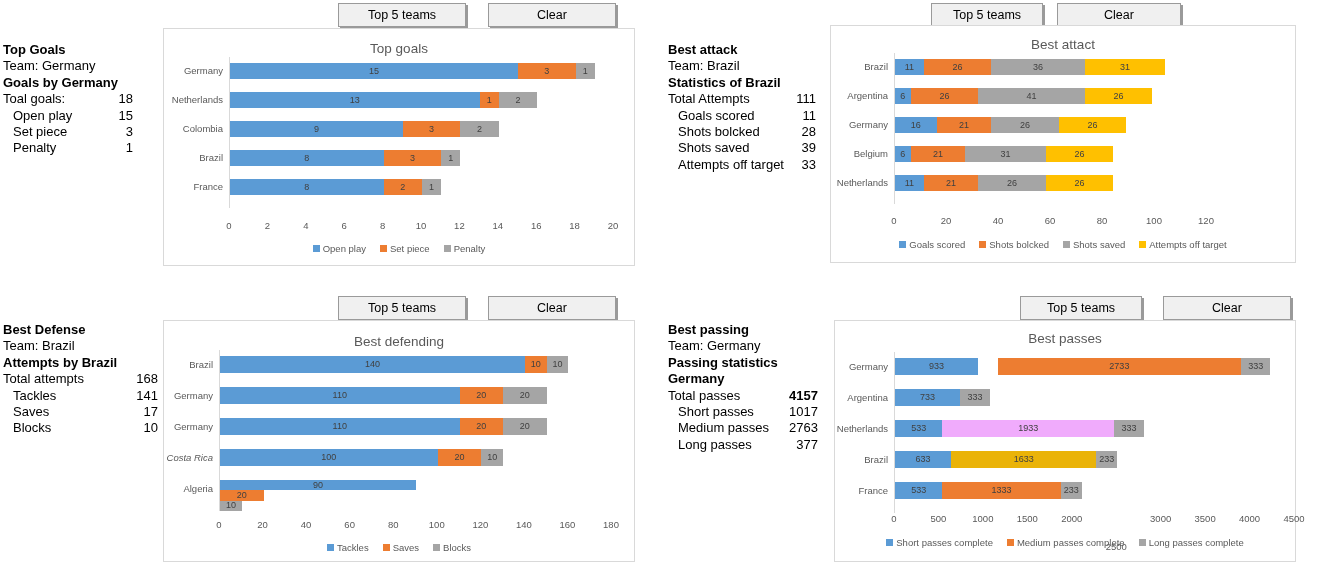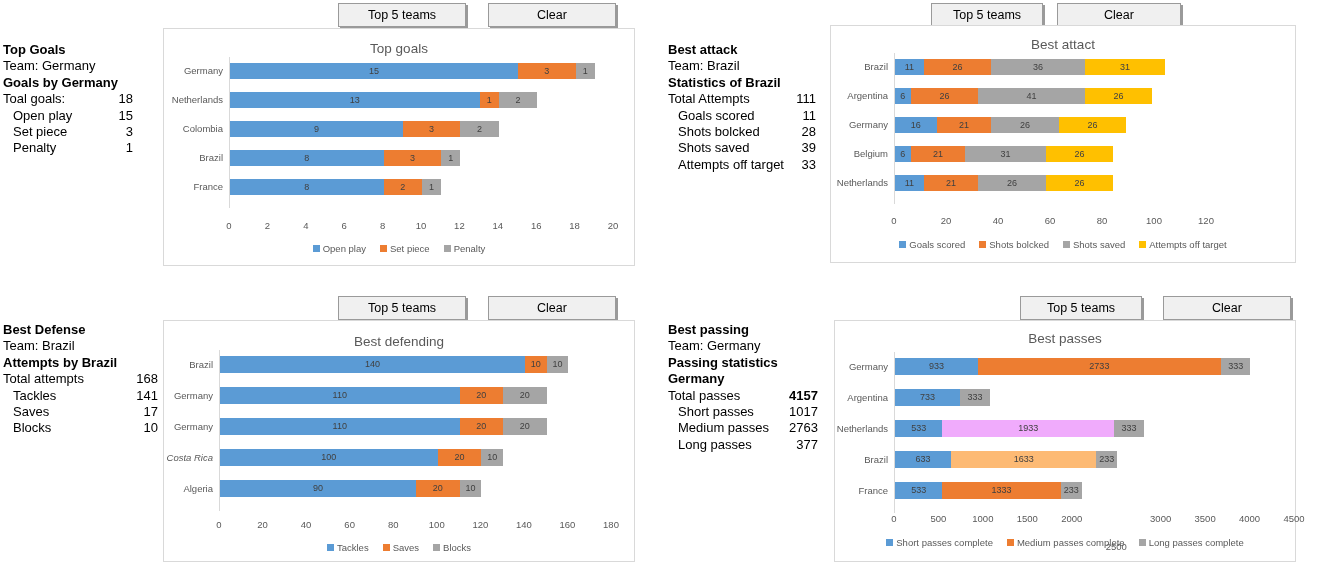--- a/index.html
+++ b/index.html
@@ -329,21 +329,21 @@
       <div class="seg" style="width: 43.5556px; height: 100%; background: rgb(237, 125, 49);">20</div>
       <div class="seg" style="width: 43.5556px; height: 100%; background: rgb(165, 165, 165);">20</div>
     </div>
     <div class="cat" style="width: 80px; left: -31px; top: 131.5px; font-style: italic;">Costa Rica</div>
     <div class="bargroup" style="left: 56px; top: 128px; height: 17px;">
       <div class="seg" style="width: 217.778px; height: 100%; background: rgb(91, 155, 213);">100</div>
       <div class="seg" style="width: 43.5556px; height: 100%; background: rgb(237, 125, 49);">20</div>
       <div class="seg" style="width: 21.7778px; height: 100%; background: rgb(165, 165, 165);">10</div>
     </div>
     <div class="cat" style="width: 80px; left: -31px; top: 162.5px;">Algeria</div>
-    <div class="bargroup" style="left: 56px; top: 159px; height: 17px;">
+    <div class="bargroup" style="left: 56px; top: 159px; height: 31px; flex-direction: column;">
       <div class="seg" style="width: 196px; height: 100%; background: rgb(91, 155, 213);">90</div>
       <div class="seg" style="width: 43.5556px; height: 100%; background: rgb(237, 125, 49);">20</div>
       <div class="seg" style="width: 21.7778px; height: 100%; background: rgb(165, 165, 165);">10</div>
     </div>
     <div class="tick" style="left: 55px; top: 199px;">0</div>
     <div class="tick" style="left: 98.5556px; top: 199px;">20</div>
     <div class="tick" style="left: 142.111px; top: 199px;">40</div>
     <div class="tick" style="left: 185.667px; top: 199px;">60</div>
     <div class="tick" style="left: 229.222px; top: 199px;">80</div>
     <div class="tick" style="left: 272.778px; top: 199px;">100</div>
@@ -366,38 +366,38 @@
       </div>
     </div>
   </div>
 
 <div class="chart" style="left:834px;top:320px;width:462px;height:242px;padding-left:23px;">
     <div class="chart-title" style="top: 10px;">Best passes</div>
     <div class="axisline" style="left: 59px; top: 31px; height: 161px;"></div>
     <div class="cat" style="width: 80px; left: -27px; top: 40.5px;">Germany</div>
     <div class="bargroup" style="left: 60px; top: 37px; height: 17px;">
       <div class="seg" style="width: 82.9333px; height: 100%; background: rgb(91, 155, 213);">933</div>
-      <div class="seg" style="width: 242.933px; height: 100%; background: rgb(237, 125, 49);">2733</div>
+      <div class="seg" style="width: 242.933px; height: 100%; background: rgb(237, 125, 49); margin-left: 20px;">2733</div>
       <div class="seg" style="width: 29.6px; height: 100%; background: rgb(165, 165, 165);">333</div>
     </div>
     <div class="cat" style="width: 80px; left: -27px; top: 71.5px;">Argentina</div>
     <div class="bargroup" style="left: 60px; top: 68px; height: 17px;">
       <div class="seg" style="width: 65.1556px; height: 100%; background: rgb(91, 155, 213);">733</div>
       <div class="seg" style="width: 29.6px; height: 100%; background: rgb(165, 165, 165);">333</div>
     </div>
     <div class="cat" style="width: 80px; left: -27px; top: 102.5px;">Netherlands</div>
     <div class="bargroup" style="left: 60px; top: 99px; height: 17px;">
       <div class="seg" style="width: 47.3778px; height: 100%; background: rgb(91, 155, 213);">533</div>
       <div class="seg" style="width: 171.822px; height: 100%; background: #f0abfc;">1933</div>
       <div class="seg" style="width: 29.6px; height: 100%; background: rgb(165, 165, 165);">333</div>
     </div>
     <div class="cat" style="width: 80px; left: -27px; top: 133.5px;">Brazil</div>
     <div class="bargroup" style="left: 60px; top: 130px; height: 17px;">
       <div class="seg" style="width: 56.2667px; height: 100%; background: rgb(91, 155, 213);">633</div>
-      <div class="seg" style="width: 145.156px; height: 100%; background: #fdba74;">1633</div>
+      <div class="seg" style="width: 145.156px; height: 100%; background: #eab308;">1633</div>
       <div class="seg" style="width: 20.7111px; height: 100%; background: rgb(165, 165, 165);">233</div>
     </div>
     <div class="cat" style="width: 80px; left: -27px; top: 164.5px;">France</div>
     <div class="bargroup" style="left: 60px; top: 161px; height: 17px;">
       <div class="seg" style="width: 47.3778px; height: 100%; background: rgb(91, 155, 213);">533</div>
       <div class="seg" style="width: 118.489px; height: 100%; background: rgb(237, 125, 49);">1333</div>
       <div class="seg" style="width: 20.7111px; height: 100%; background: rgb(165, 165, 165);">233</div>
     </div>
     <div class="tick" style="left: 59px; top: 193px;">0</div>
     <div class="tick" style="left: 103.444px; top: 193px;">500</div>

